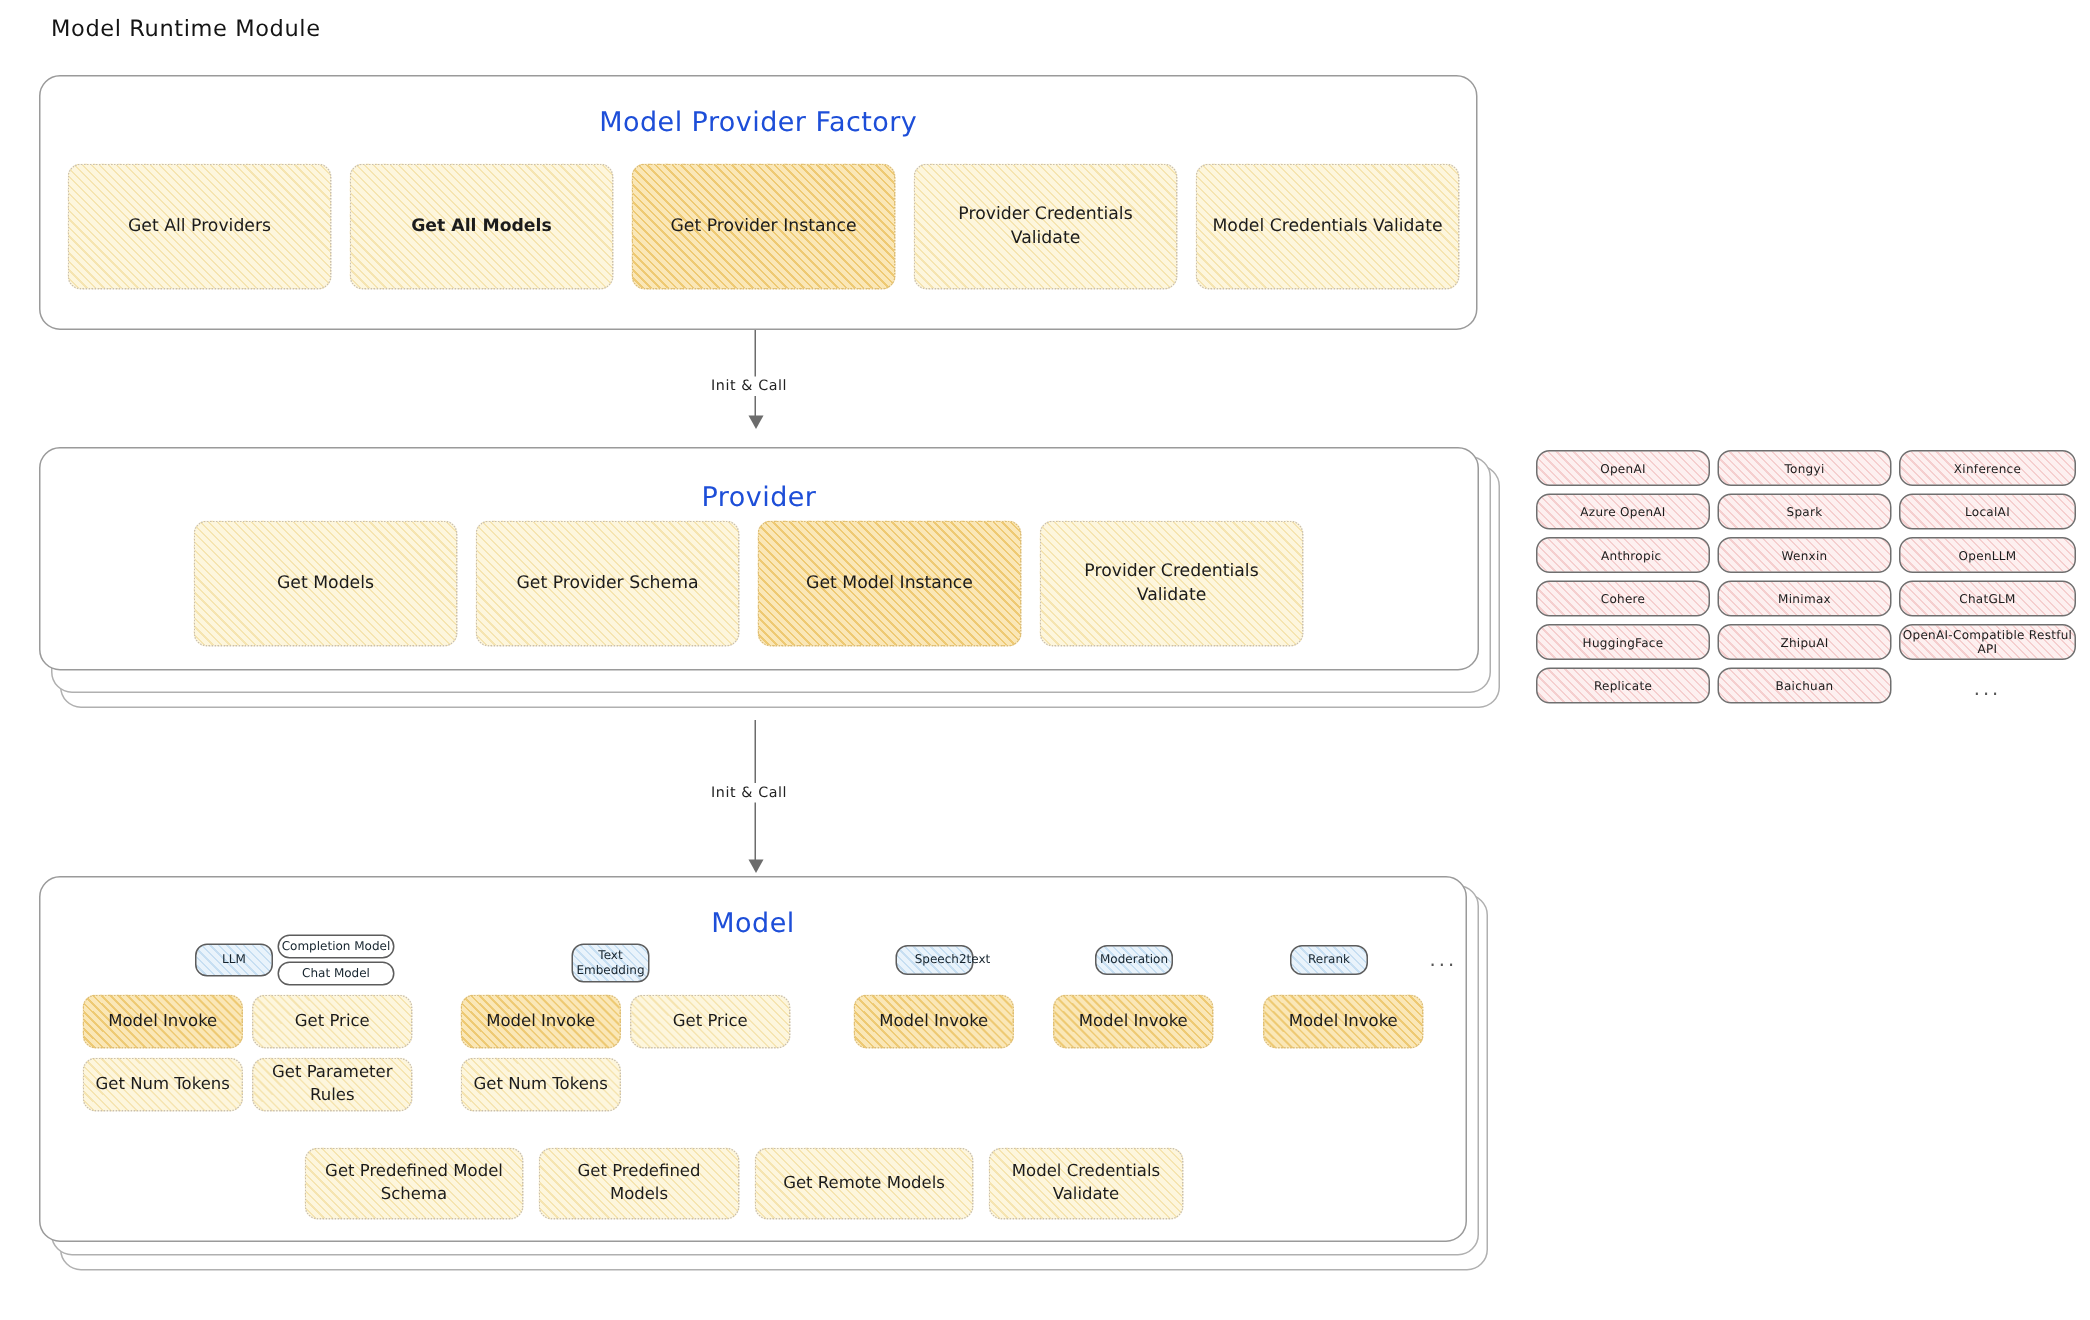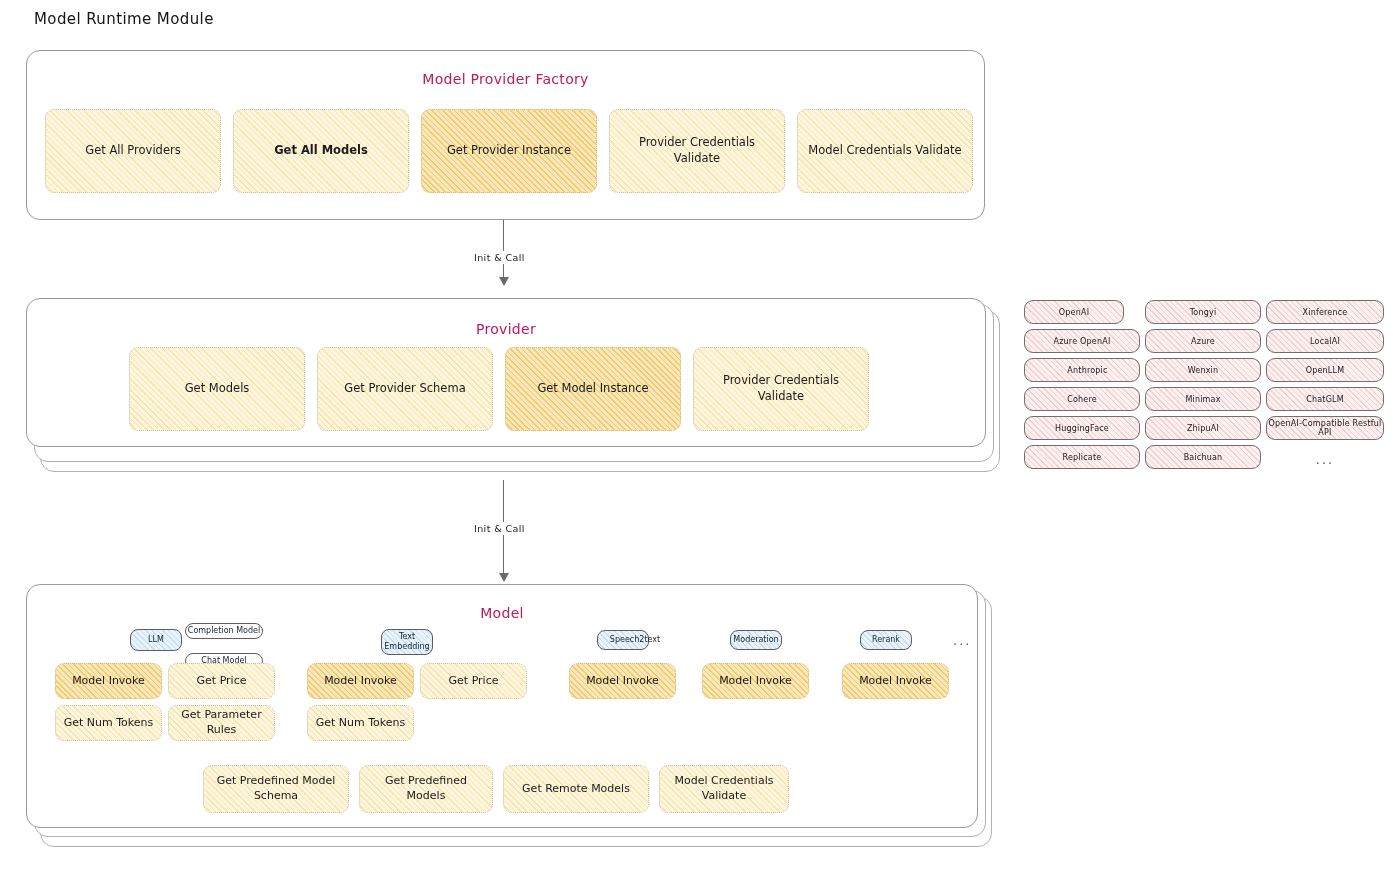--- a/index.html
+++ b/index.html
@@ -42,22 +42,22 @@
     border: 1.2px solid #b0b0b0;
     border-radius: 14px;
     box-sizing: border-box;
   }
 
   .group-title {
     position: absolute;
     left: 0;
     right: 0;
     text-align: center;
-    font-size: 14px;
-    color: #be185d;
+    font-size: 18px;
+    color: #1d4ed8;
     letter-spacing: .3px;
   }
 
   
   .node {
     position: absolute;
     box-sizing: border-box;
     border-radius: 9px;
     border: 1.5px dotted #c9bfae;
     display: flex;
@@ -200,29 +200,29 @@
   <div class="group-title" style="top:22px;">Provider</div>
 
   <div class="node" style="left:102px; top:48px; width:176px; height:84px;">Get Models</div>
   <div class="node" style="left:290px; top:48px; width:176px; height:84px;">Get Provider Schema</div>
   <div class="node hl" style="left:478px; top:48px; width:176px; height:84px;">Get Model Instance</div>
   <div class="node" style="left:666px; top:48px; width:176px; height:84px;">Provider Credentials Validate</div>
 </div>
 
 <div style="position:absolute; left:1024px; top:300px; width:360px; height:175px;">
 
-  <div class="pill" style="left:0px; top:0px; width:100px; height:24px;">OpenAI</div>
+  <div class="pill" style="left:0px; top:0px; width:116px; height:24px;">OpenAI</div>
   <div class="pill" style="left:0px; top:29px; width:116px; height:24px;">Azure OpenAI</div>
   <div class="pill" style="left:0px; top:58px; width:116px; height:24px;padding-left:11px;">Anthropic</div>
   <div class="pill" style="left:0px; top:87px; width:116px; height:24px;">Cohere</div>
   <div class="pill" style="left:0px; top:116px; width:116px; height:24px;">HuggingFace</div>
   <div class="pill" style="left:0px; top:145px; width:116px; height:24px;">Replicate</div>
 
   <div class="pill" style="left:121px; top:0px; width:116px; height:24px;">Tongyi</div>
-  <div class="pill" style="left:121px; top:29px; width:116px; height:24px;">Azure</div>
+  <div class="pill" style="left:121px; top:29px; width:116px; height:24px;">Spark</div>
   <div class="pill" style="left:121px; top:58px; width:116px; height:24px;">Wenxin</div>
   <div class="pill" style="left:121px; top:87px; width:116px; height:24px;">Minimax</div>
   <div class="pill" style="left:121px; top:116px; width:116px; height:24px;">ZhipuAI</div>
   <div class="pill" style="left:121px; top:145px; width:116px; height:24px;">Baichuan</div>
 
   <div class="pill" style="left:242px; top:0px; width:118px; height:24px;">Xinference</div>
   <div class="pill" style="left:242px; top:29px; width:118px; height:24px;">LocalAI</div>
   <div class="pill" style="left:242px; top:58px; width:118px; height:24px;">OpenLLM</div>
   <div class="pill" style="left:242px; top:87px; width:118px; height:24px;">ChatGLM</div>
   <div class="pill" style="left:242px; top:116px; width:118px; height:24px;">OpenAI-Compatible Restful API</div>
@@ -233,21 +233,21 @@
 <div class="arrow-head" style="left:499px; top:573px;"></div>
 <div class="arrow-label" style="left:470px; top:522px;">Init &amp; Call</div>
 
 <div class="stack-layer" style="left:40px; top:596px; width:952px; height:251px;"></div>
 <div class="stack-layer" style="left:34px; top:590px; width:952px; height:247px;"></div>
 <div class="sketch-box" style="left:26px; top:584px; width:952px; height:244px;">
   <div class="group-title" style="top:20px;">Model</div>
 
   <div class="badge" style="left:103px; top:44px; width:52px; height:22px;">LLM</div>
   <div class="badge plain" style="left:158px; top:38px; width:78px; height:16px;">Completion Model</div>
-  <div class="badge plain" style="left:158px; top:68px; width:78px; height:16px;">Chat Model</div>
+  <div class="badge plain" style="left:158px; top:56px; width:78px; height:16px;">Chat Model</div>
 
   <div class="node hl small" style="left:28px; top:78px; width:107px; height:36px;">Model Invoke</div>
   <div class="node small" style="left:141px; top:78px; width:107px; height:36px;">Get Price</div>
   <div class="node small" style="left:28px; top:120px; width:107px; height:36px;">Get Num Tokens</div>
   <div class="node small" style="left:141px; top:120px; width:107px; height:36px;">Get Parameter Rules</div>
 
   <div class="badge" style="left:354px; top:44px; width:52px; height:26px;">Text Embedding</div>
 
   <div class="node hl small" style="left:280px; top:78px; width:107px; height:36px;">Model Invoke</div>
   <div class="node small" style="left:393px; top:78px; width:107px; height:36px;">Get Price</div>

